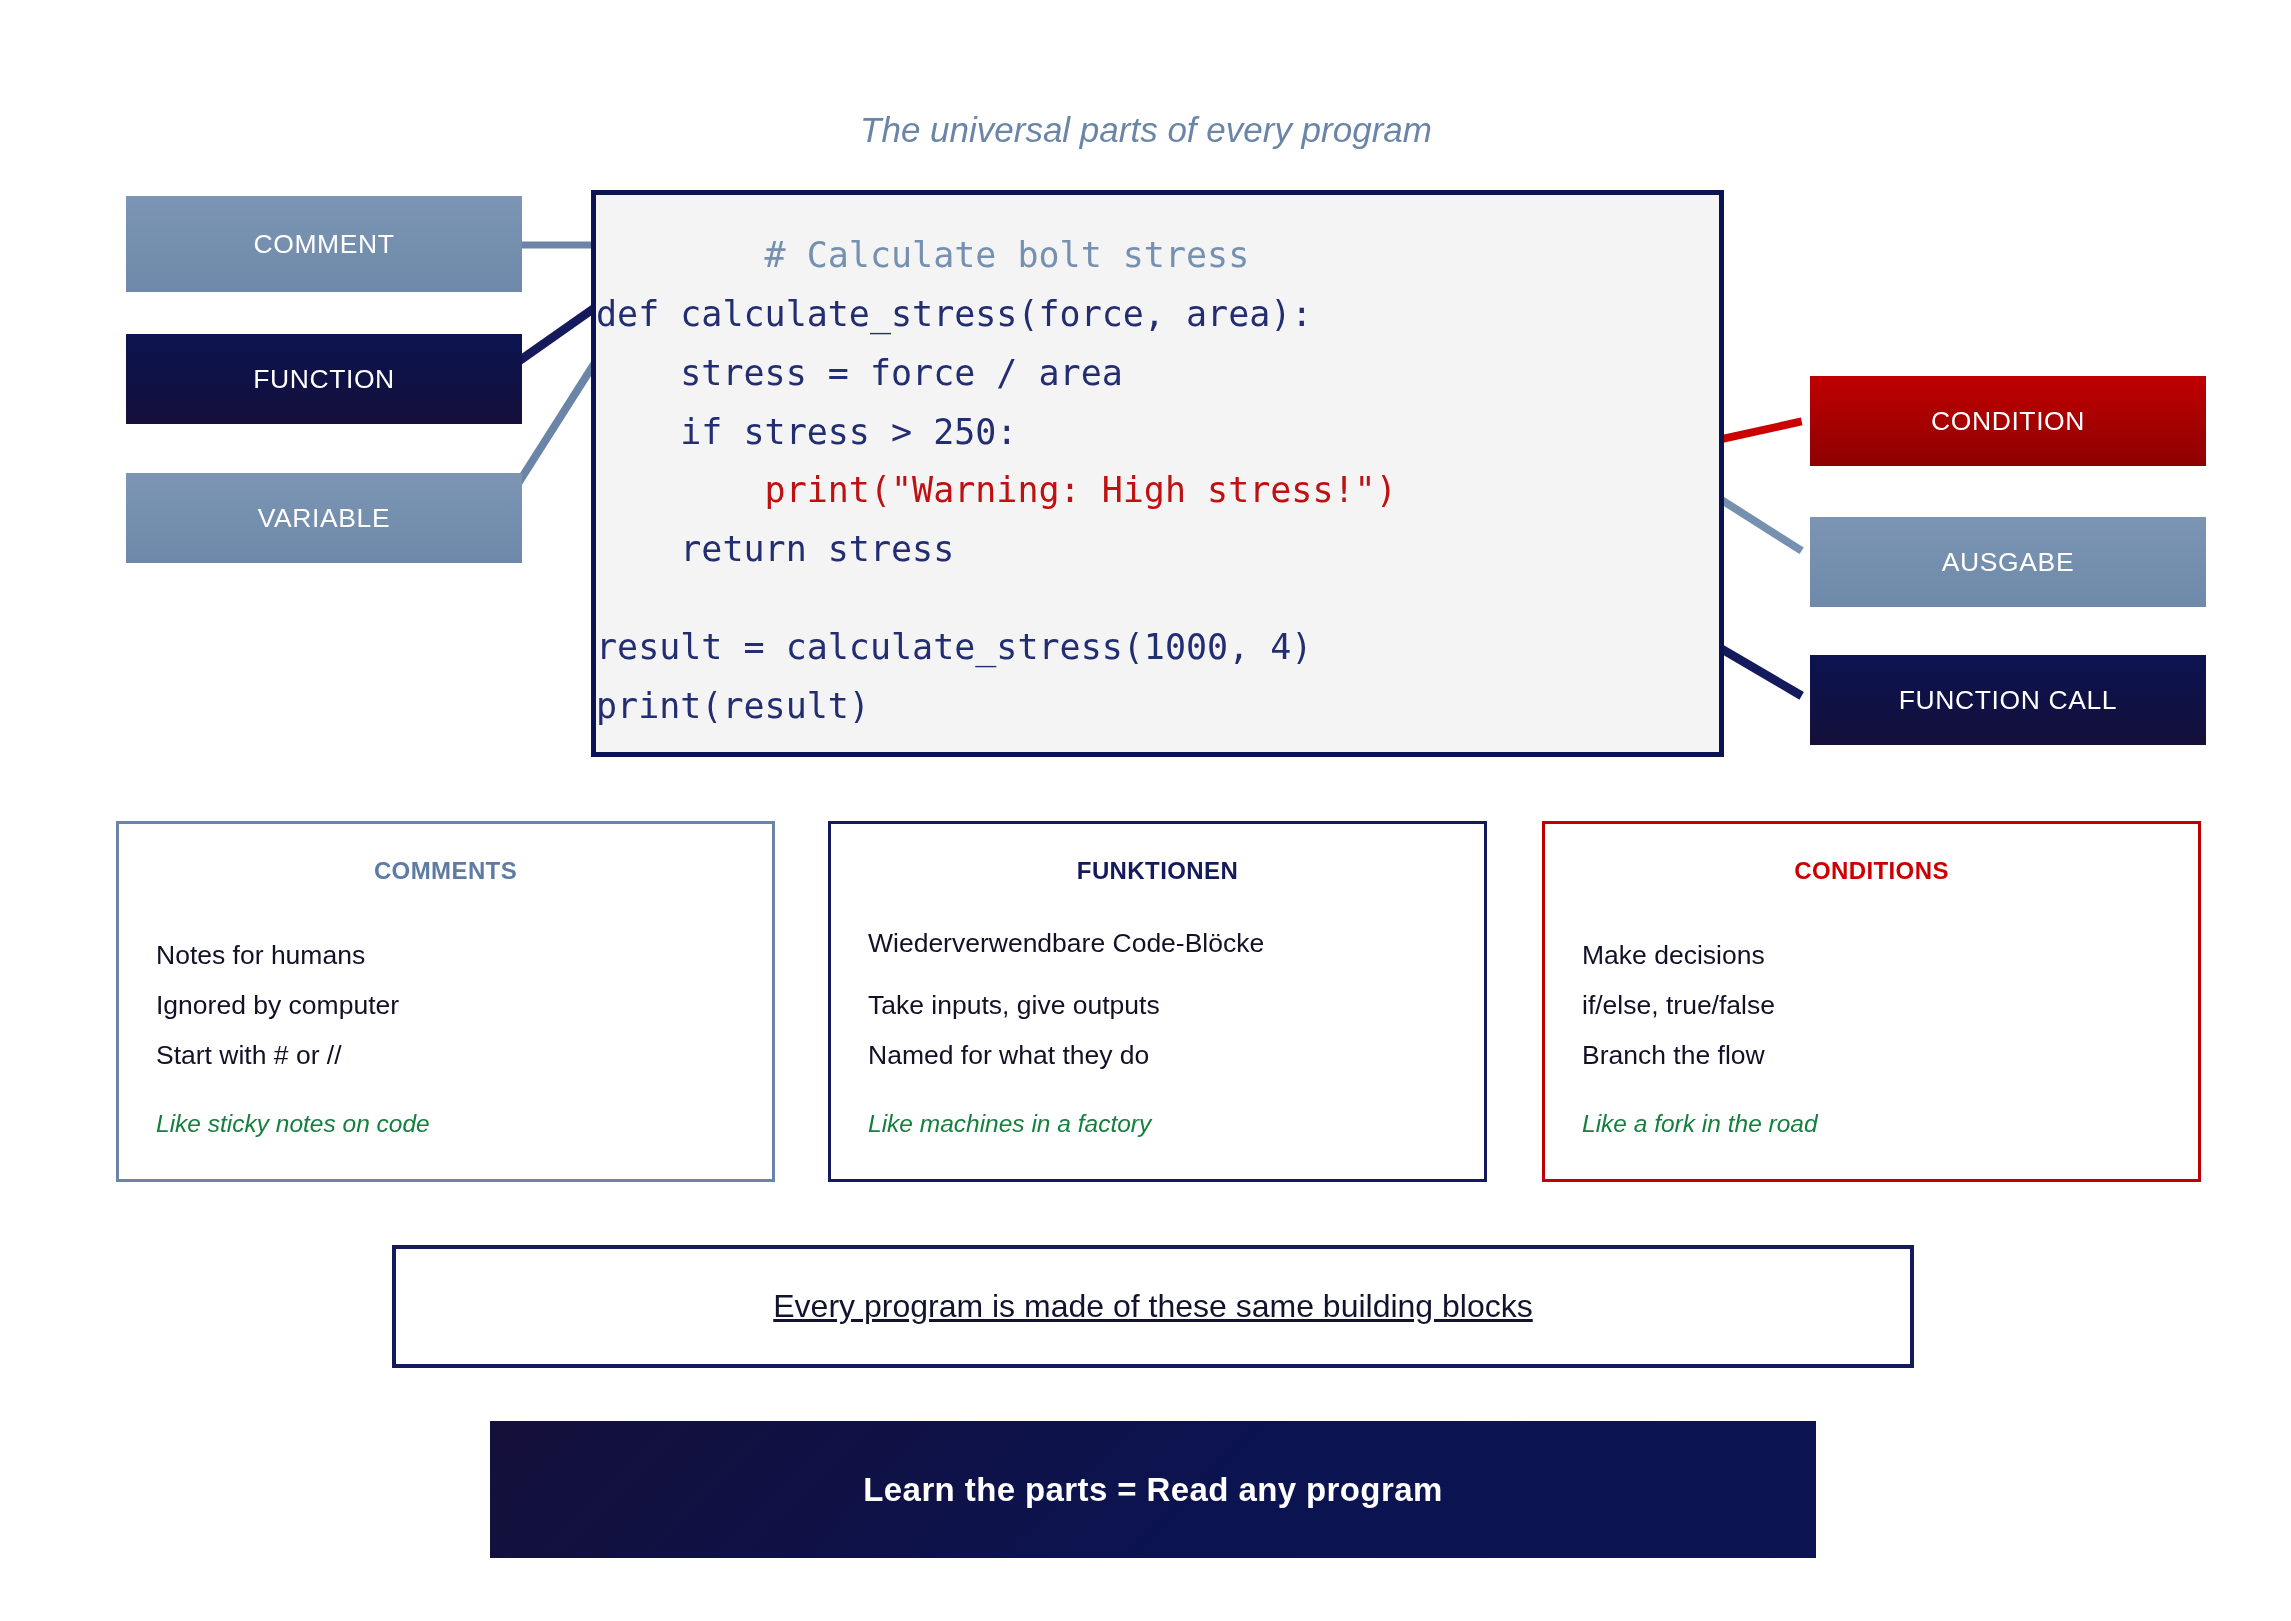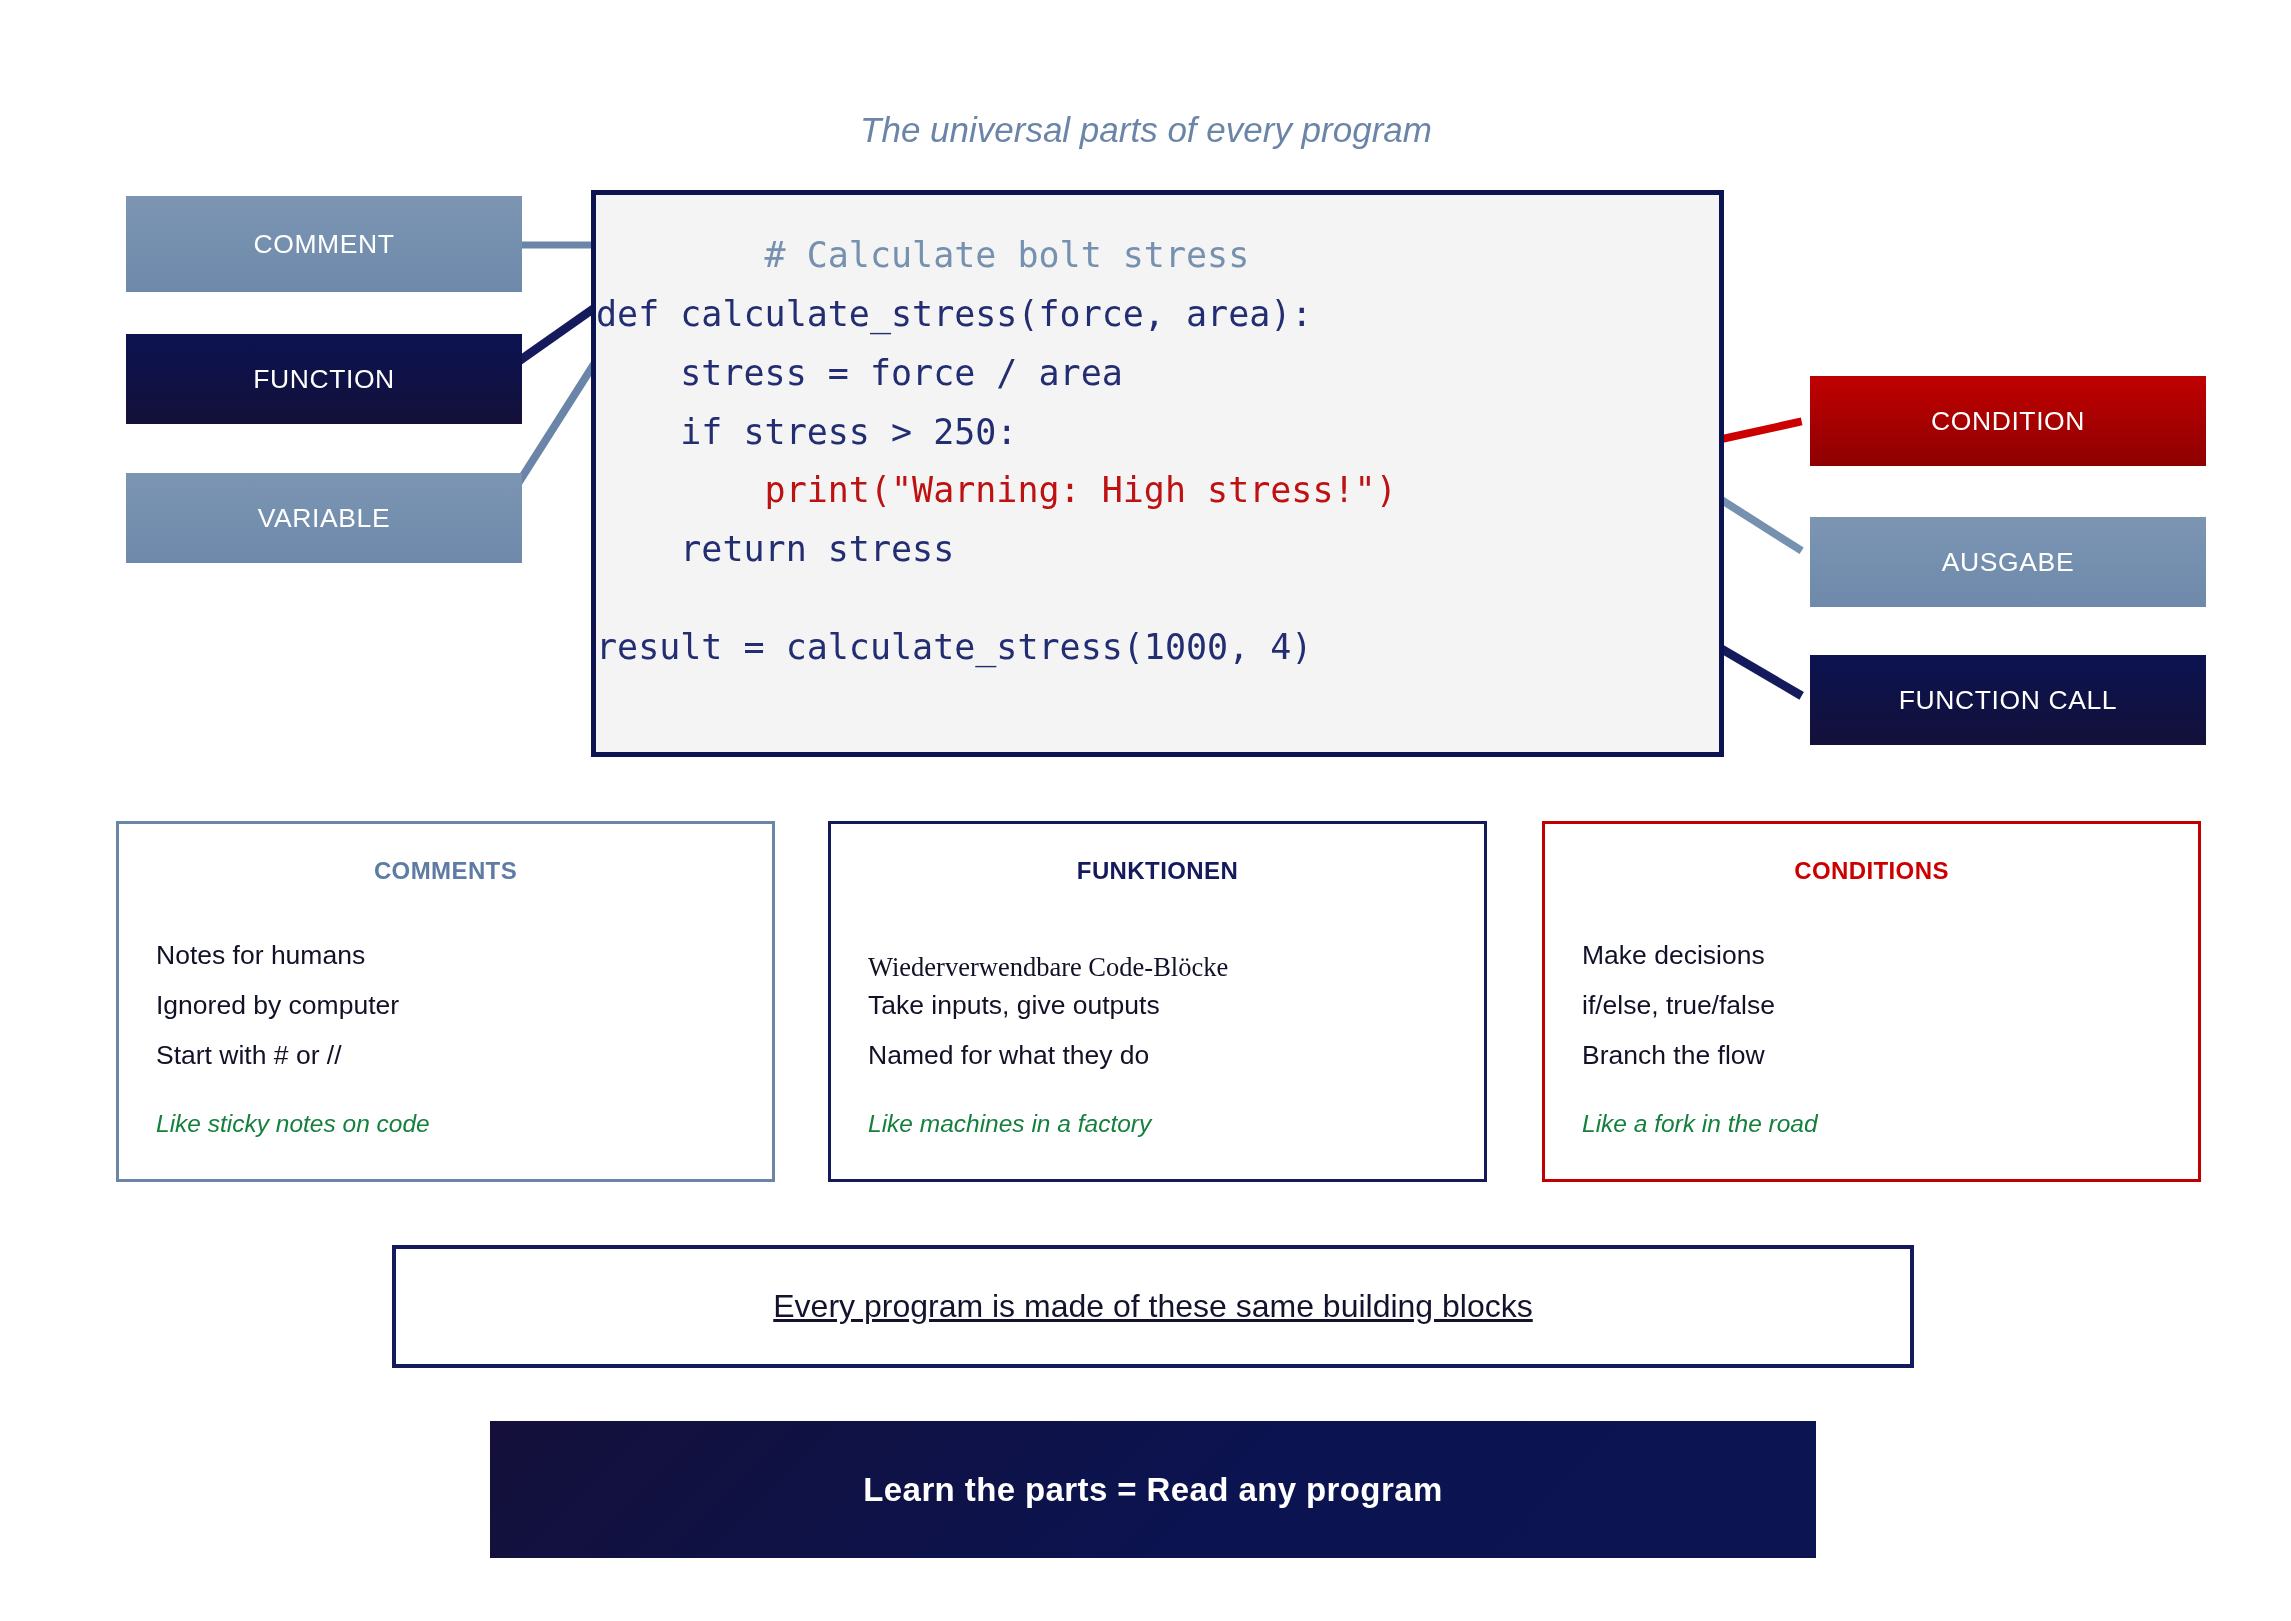--- a/index.html
+++ b/index.html
@@ -125,33 +125,34 @@
 
   <div id="code-panel">
     <div class="code-line" style="top: 40px; color: rgb(118, 145, 176);">        # Calculate bolt stress</div>
     <div class="code-line" style="top: 99px; color: rgb(35, 46, 114);">def calculate_stress(force, area):</div>
     <div class="code-line" style="top: 158px; color: rgb(35, 46, 114);">    stress = force / area</div>
     <div class="code-line" style="top: 217px; color: rgb(35, 46, 114);">    if stress &gt; 250:</div>
     <div class="code-line" style="top: 275px; color: rgb(190, 17, 17);">        print("Warning: High stress!")</div>
     <div class="code-line" style="top: 334px; color: rgb(35, 46, 114);">    return stress</div>
     <div class="code-line" style="top: 393px; color: rgb(35, 46, 114);"></div>
     <div class="code-line" style="top: 432px; color: rgb(35, 46, 114);">result = calculate_stress(1000, 4)</div>
+    <div class="code-line" style="top: 491px; color: rgb(35, 46, 114);">print(result)</div>
   </div>
 
   <div class="card steel" style="left:116px;top:821px;width:659px;height:361px;">
     <div class="card-title">COMMENTS</div>
     <div class="bullet" style="top:116px;">Notes for humans</div>
     <div class="bullet" style="top:166px;">Ignored by computer</div>
     <div class="bullet" style="top:216px;">Start with # or //</div>
     <div class="tagline" style="top:286px;">Like sticky notes on code</div>
   </div>
 
   <div class="card navy" style="left:828px;top:821px;width:659px;height:361px;">
     <div class="card-title">FUNKTIONEN</div>
-    <div class="bullet" style="top:128px;font-family:Liberation Serif, serif;">Wiederverwendbare Code-Blöcke</div>
+    <div class="bullet" style="top:104px;">Wiederverwendbare Code-Blöcke</div>
     <div class="bullet" style="top:166px;">Take inputs, give outputs</div>
     <div class="bullet" style="top:216px;">Named for what they do</div>
     <div class="tagline" style="top:286px;">Like machines in a factory</div>
   </div>
 
   <div class="card red" style="left:1542px;top:821px;width:659px;height:361px;">
     <div class="card-title">CONDITIONS</div>
     <div class="bullet" style="top:116px;">Make decisions</div>
     <div class="bullet" style="top:166px;">if/else, true/false</div>
     <div class="bullet" style="top:216px;">Branch the flow</div>

